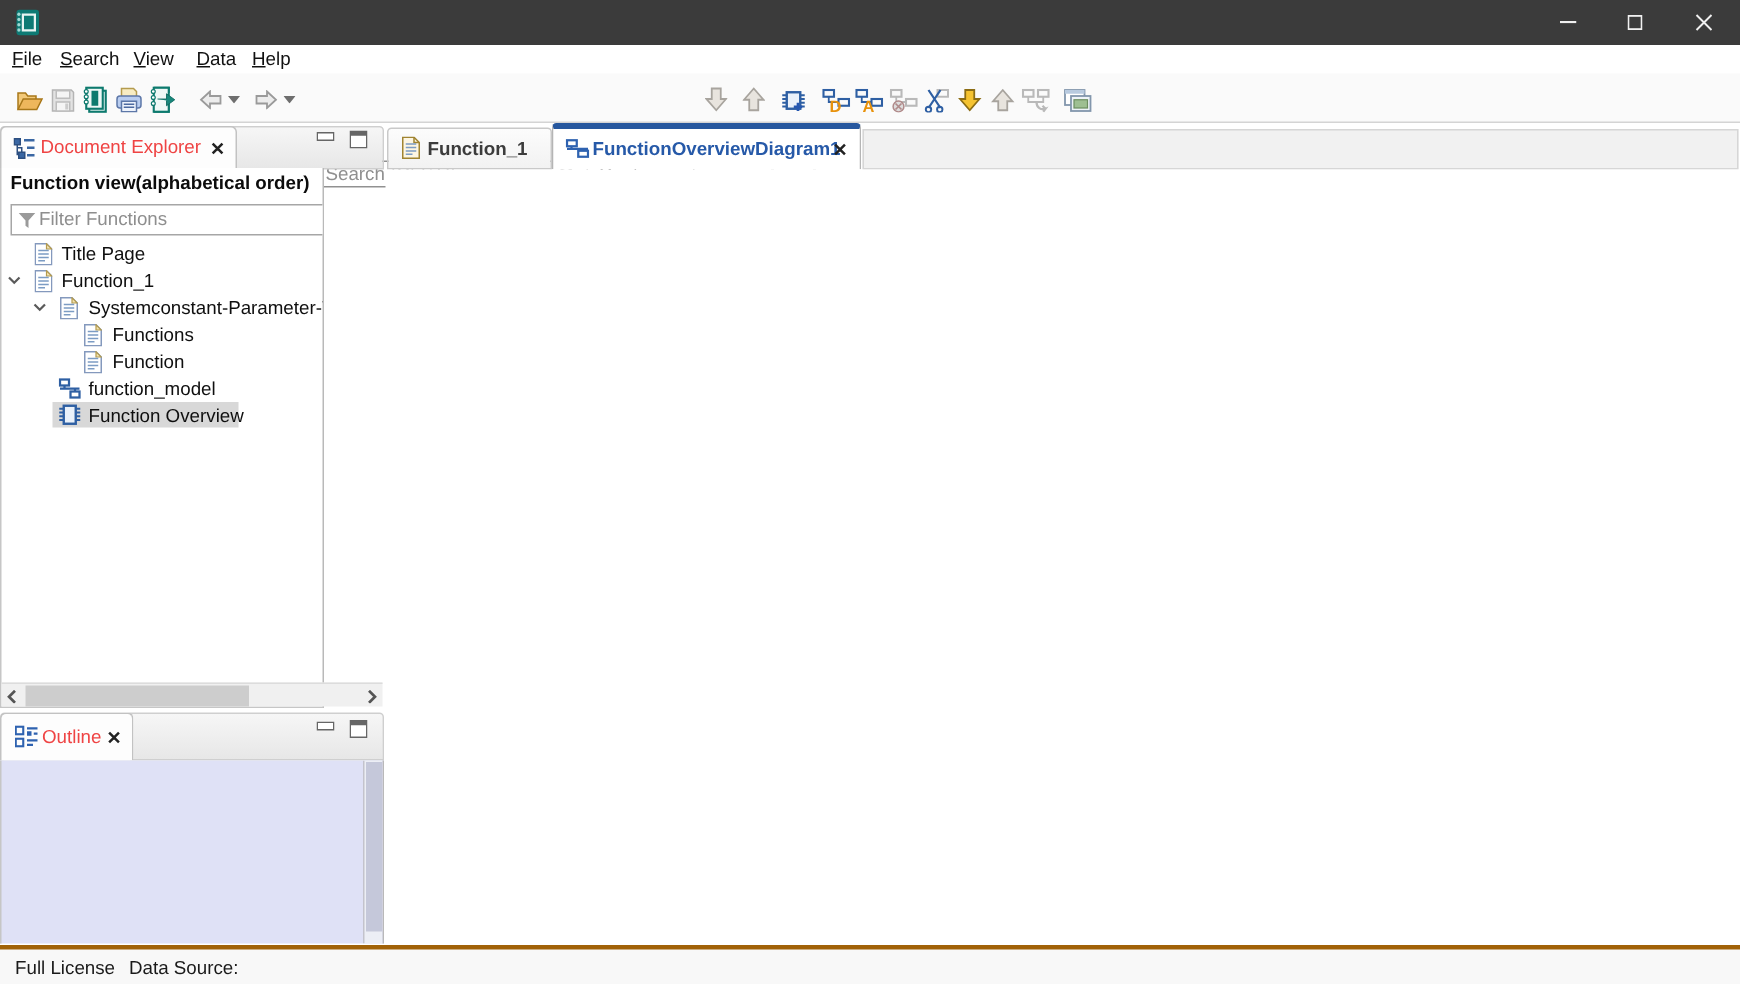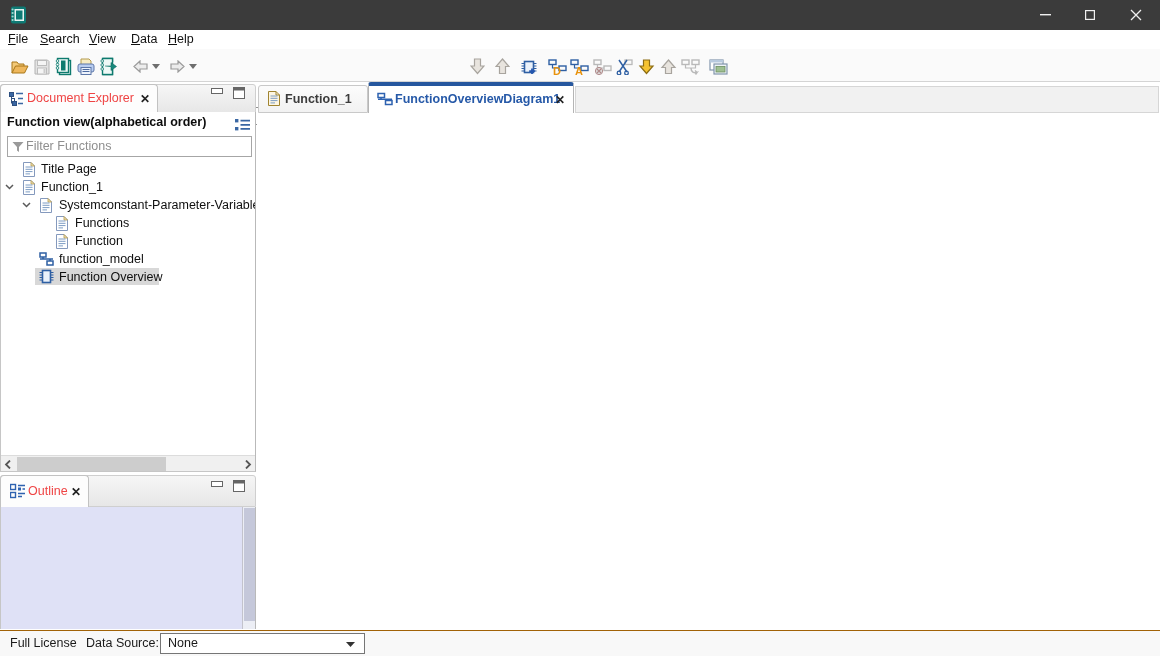--- a/index.html
+++ b/index.html
@@ -18,37 +18,37 @@
 #searchbox { position:absolute; left:210px; top:58px; width:253px; height:18px; background:#fff; border:1px solid #919191; }
 #searchbox .ph { position:absolute; left:6px; top:0; line-height:16px; color:#8f8f8f; font-size:12.5px; }
 #searchbox .contains { position:absolute; left:188px; top:0; line-height:16px; color:#111; font-size:12.5px; }
 #searchbox .divline { position:absolute; left:180px; top:2px; width:1px; height:12px; background:#9a9a9a; }
 
 .strip-bg { position:absolute; background:linear-gradient(#f6f6f6,#e7e7e7); border:1px solid #cfcfcf; border-radius:3px 3px 0 0; }
 .tab-white { position:absolute; background:#fdfdfd; border:1px solid #c2c2c2; border-bottom:none; border-radius:4px 4px 0 0; }
 .tab-title { color:#ef4444; font-size:12.5px; }
 .xclose { font-weight:bold; color:#222; font-size:12px; }
 
-#exp-content { position:absolute; left:0; top:112px; width:256px; height:360px; background:#fff; border-left:1px solid #c6c6c6; border-right:1px solid #b9b9b9; border-bottom:1px solid #c6c6c6; overflow:hidden; }
+#exp-content { position:absolute; left:0; top:112px; width:216px; height:360px; background:#fff; border-left:1px solid #c6c6c6; border-right:1px solid #b9b9b9; border-bottom:1px solid #c6c6c6; overflow:hidden; }
 #filterbox { position:absolute; left:6px; top:24px; width:245px; height:21px; border:1px solid #a6a6a6; background:#fff; }
 .treerow { position:absolute; left:0; height:18px; width:256px; line-height:18px; font-size:12.5px; color:#0f0f0f; white-space:nowrap; }
 
 #hscroll { position:absolute; left:1px; top:455px; width:254px; height:16px; background:#f0f0f0; border-top:1px solid #dcdcdc; }
 #hthumb { position:absolute; left:16px; top:1px; width:149px; height:14px; background:#cdcdcd; }
 
 #outline-content { position:absolute; left:0; top:507px; width:256px; height:122px; background:#dfe1f6; border-left:1px solid #c6c6c6; border-right:1px solid #b9b9b9; overflow:hidden; }
 #vscroll { position:absolute; left:241px; top:0px; width:13px; height:122px; background:#eceef5; border-left:1px solid #c3c3cc; }
 #vthumb { position:absolute; left:1px; top:1px; width:11px; height:113px; background:#c5c8da; }
 
 #ed-strip-bg { position:absolute; left:575px; top:86px; width:584px; height:27px; background:#f1f1f1; border:1px solid #d6d6d6; }
 #ed-tab1 { position:absolute; left:258px; top:85px; width:110px; height:28px; background:linear-gradient(#fcfcfc,#f2f2f2); border:1px solid #c9c9c9; border-radius:3px 3px 0 0; }
 #ed-tab2 { position:absolute; left:368px; top:82px; width:206px; height:31px; background:#fff; border-left:1px solid #b5b5b5; border-right:1px solid #b5b5b5; border-top:4px solid #26579e; border-radius:3px 3px 0 0; }
 #canvas { position:absolute; left:257px; top:113px; width:903px; height:517px; background:#fff; }
 
-#statusbar { position:absolute; left:0; top:630px; width:1160px; height:26px; background:#f8f8f8; border-top:1px solid #a16207; }
+#statusbar { position:absolute; left:0; top:630px; width:1160px; height:26px; background:#f8f8f8; border-top:3px solid #a16207; }
 #statusbar .txt { position:absolute; font-size:12.5px; color:#1a1a1a; top:0; height:26px; line-height:25px; }
 #ds-combo { position:absolute; left:160px; top:2px; width:205px; height:21px; background:#fff; border:1px solid #767676; }
 </style>
 </head>
 <body>
 
 <div id="titlebar">
   <svg class="abs" style="left:10px;top:6px" width="17" height="18" viewBox="0 0 17 18">
     <rect x="1" y="0.5" width="15" height="17" rx="2" fill="#0e7a74"></rect>
     <rect x="4.5" y="3" width="9.5" height="12" fill="#e8f4f2"></rect>
@@ -344,20 +344,14 @@
   <span class="abs" style="left:26px;top:6px;color:#2659a8;font-size:12.5px;font-weight:bold">FunctionOverviewDiagram1</span>
   <span class="abs xclose" style="left:186px;top:7px">✕</span>
 </div>
 <div id="canvas"></div>
 <svg class="abs" id="diagram" style="left:257px;top:113px" width="903" height="517" viewBox="257 113 903 517"></svg>
 
 <div id="statusbar">
   <span class="txt" style="left:10px">Full License</span>
 
   <span class="txt" style="left:86px">Data Source:</span>
-  <div id="ds-combo">
-    <span class="abs" style="left:7px;top:2px;font-size:12.5px">None</span>
-    <svg class="abs" style="left:185px;top:8px" width="9" height="5" viewBox="0 0 9 5">
-        <path d="M0,0 L9,0 L4.5,5 Z" fill="#333"></path>
-      </svg>
-  </div>
   <div id="sb-icons"></div>
 </div>
 
 </body></html>

